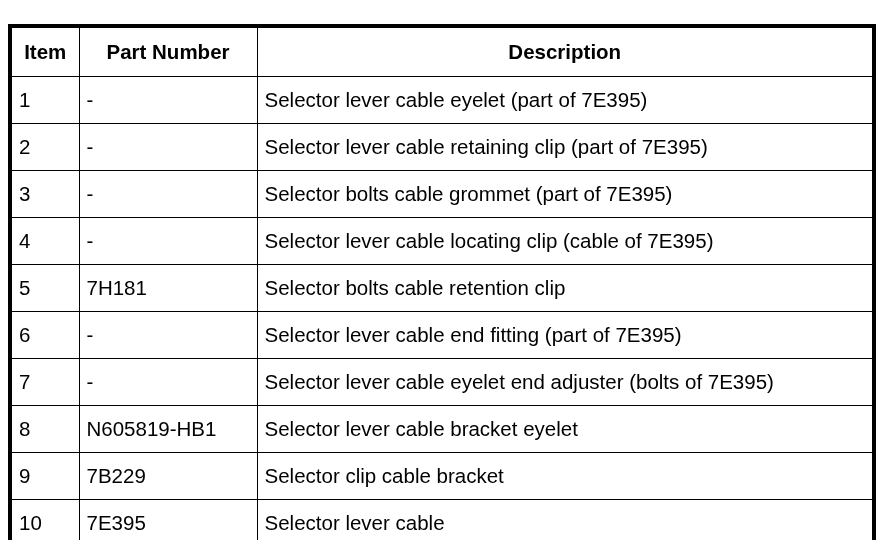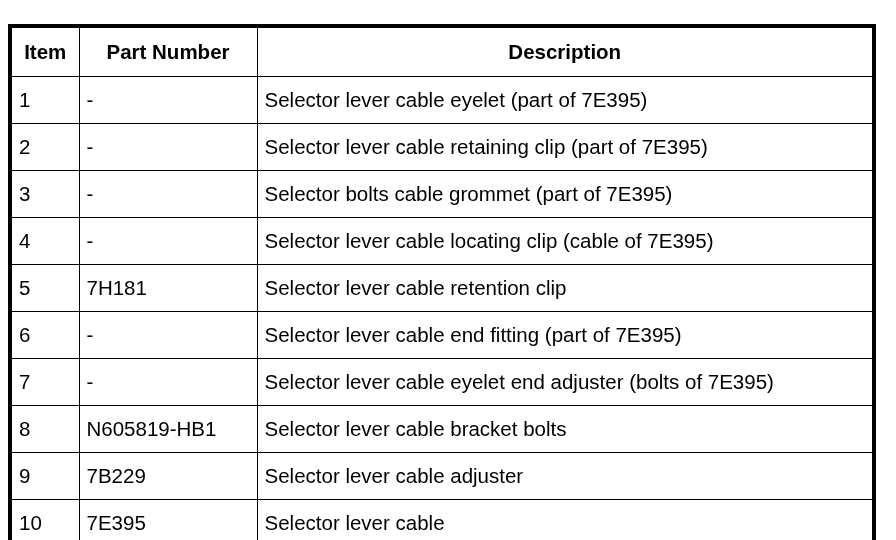--- a/index.html
+++ b/index.html
@@ -114,41 +114,41 @@
           <td class="cell-desc">Selector bolts cable grommet (part of 7E395)</td>
         </tr>
         <tr>
           <td class="cell-item">4</td>
           <td class="cell-part">-</td>
           <td class="cell-desc">Selector lever cable locating clip (cable of 7E395)</td>
         </tr>
         <tr>
           <td class="cell-item">5</td>
           <td class="cell-part">7H181</td>
-          <td class="cell-desc">Selector lever cable retention clip</td>
+          <td class="cell-desc">Selector bolts cable retention clip</td>
         </tr>
         <tr>
           <td class="cell-item">6</td>
           <td class="cell-part">-</td>
           <td class="cell-desc">Selector lever cable end fitting (part of 7E395)</td>
         </tr>
         <tr>
           <td class="cell-item">7</td>
           <td class="cell-part">-</td>
           <td class="cell-desc">Selector lever cable eyelet end adjuster (bolts of 7E395)</td>
         </tr>
         <tr>
           <td class="cell-item">8</td>
           <td class="cell-part">N605819-HB1</td>
-          <td class="cell-desc">Selector lever cable bracket bolts</td>
+          <td class="cell-desc">Selector lever cable bracket eyelet</td>
         </tr>
         <tr>
           <td class="cell-item">9</td>
           <td class="cell-part">7B229</td>
-          <td class="cell-desc">Selector lever cable adjuster</td>
+          <td class="cell-desc">Selector clip cable bracket</td>
         </tr>
         <tr>
           <td class="cell-item">10</td>
           <td class="cell-part">7E395</td>
           <td class="cell-desc">Selector lever cable</td>
         </tr>
       </tbody>
     </table>
   </div>
 </div>

